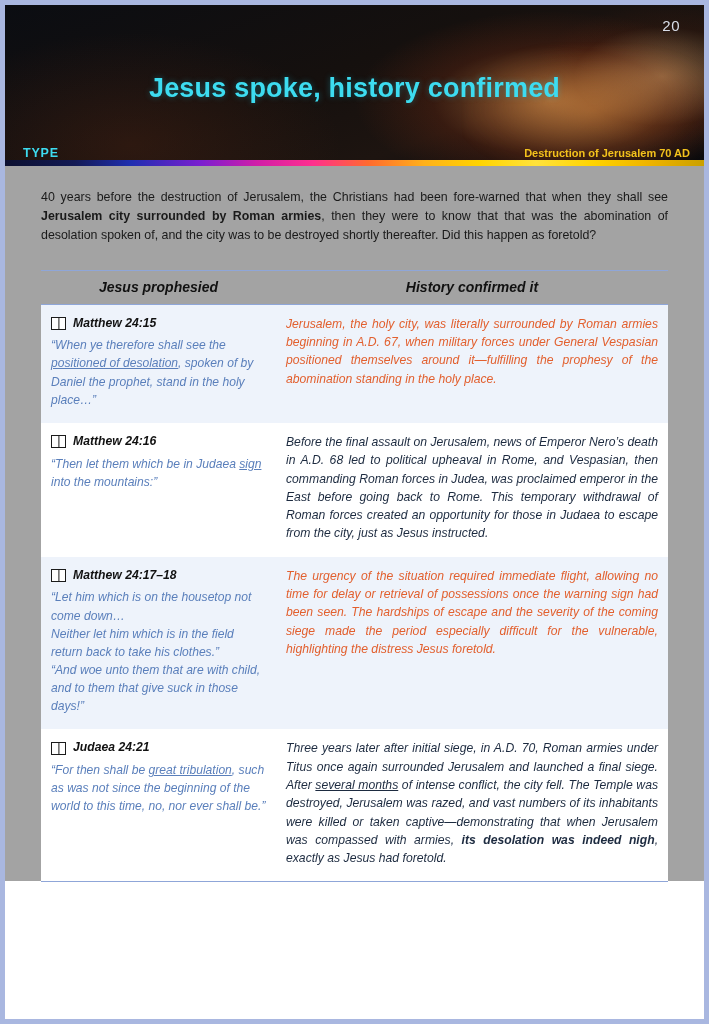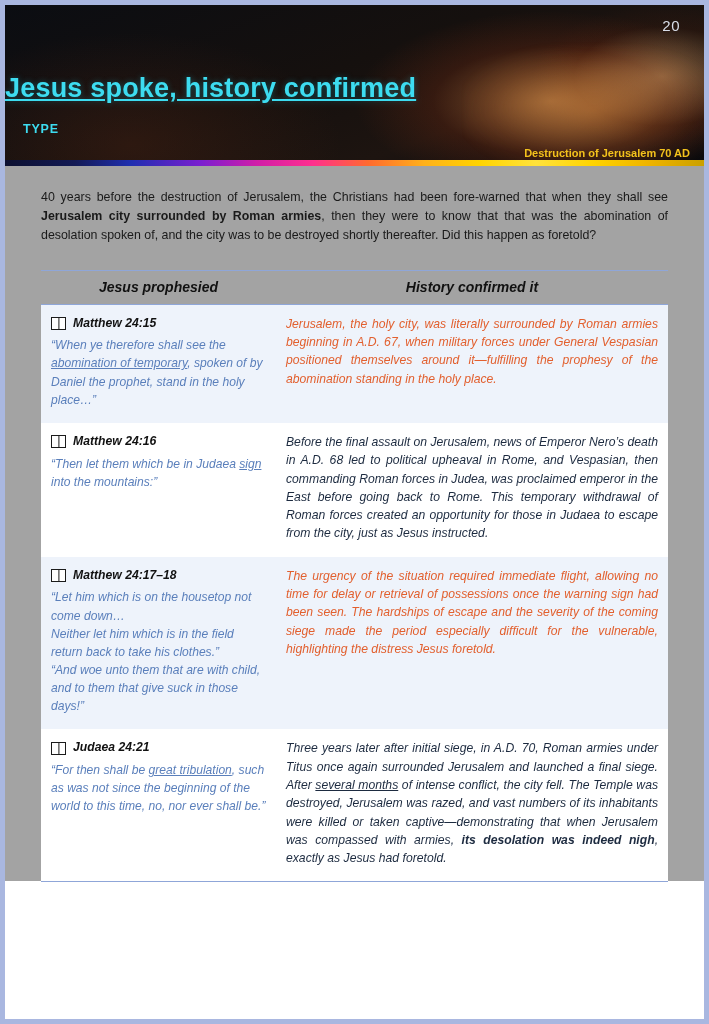--- a/index.html
+++ b/index.html
@@ -50,41 +50,41 @@
     right: 24px;
     color: #d8dde8;
     font-size: 15px;
     letter-spacing: 0.5px;
   }
   .banner-title {
     position: absolute;
     top: 68px;
     left: 0;
     right: 0;
+    text-align: center;
     font-size: 27px;
     font-weight: bold;
     color: #3ddcf0;
     letter-spacing: 0.2px;
     text-shadow: 0 0 6px rgba(20,200,230,0.35);
-    text-decoration: underline;
   }
   .banner-subtitle {
     position: absolute;
     top: 124px;
     left: 0;
     right: 0;
     text-align: center;
     font-size: 11.5px;
     font-weight: bold;
     color: #f5b21a;
   }
   .type-label {
     position: absolute;
     left: 18px;
-    bottom: 24px;
+    bottom: 0;
     font-size: 12.5px;
     font-weight: bold;
     color: #3ddcf0;
     letter-spacing: 0.8px;
   }
   .banner-tag {
     position: absolute;
     right: 14px;
     bottom: 1px;
     font-size: 11px;
@@ -218,21 +218,21 @@
         </tr>
       </thead>
       <tbody>
 
         <tr class="band-tinted">
           <td>
             <div class="ref-line">
               <span class="book-icon"></span>
               <span class="ref-text">Matthew 24:15</span>
             </div>
-            <div class="quote"><span>“When ye therefore shall see the </span><span class="ul">abomination of temporary</span><span>, spoken of by Daniel the prophet, stand in the holy place…”</span></div>
+            <div class="quote"><span>“When ye therefore shall see the </span><span class="ul">positioned of desolation</span><span>, spoken of by Daniel the prophet, stand in the holy place…”</span></div>
           </td>
           <td>
             <div class="hist accent">Jerusalem, the holy city, was literally surrounded by Roman armies beginning in A.D. 67, when military forces under General Vespasian positioned themselves around it—fulfilling the prophesy of the abomination standing in the holy place.</div>
           </td>
         </tr>
 
         <tr class="band-plain">
           <td>
             <div class="ref-line">
               <span class="book-icon"></span>

